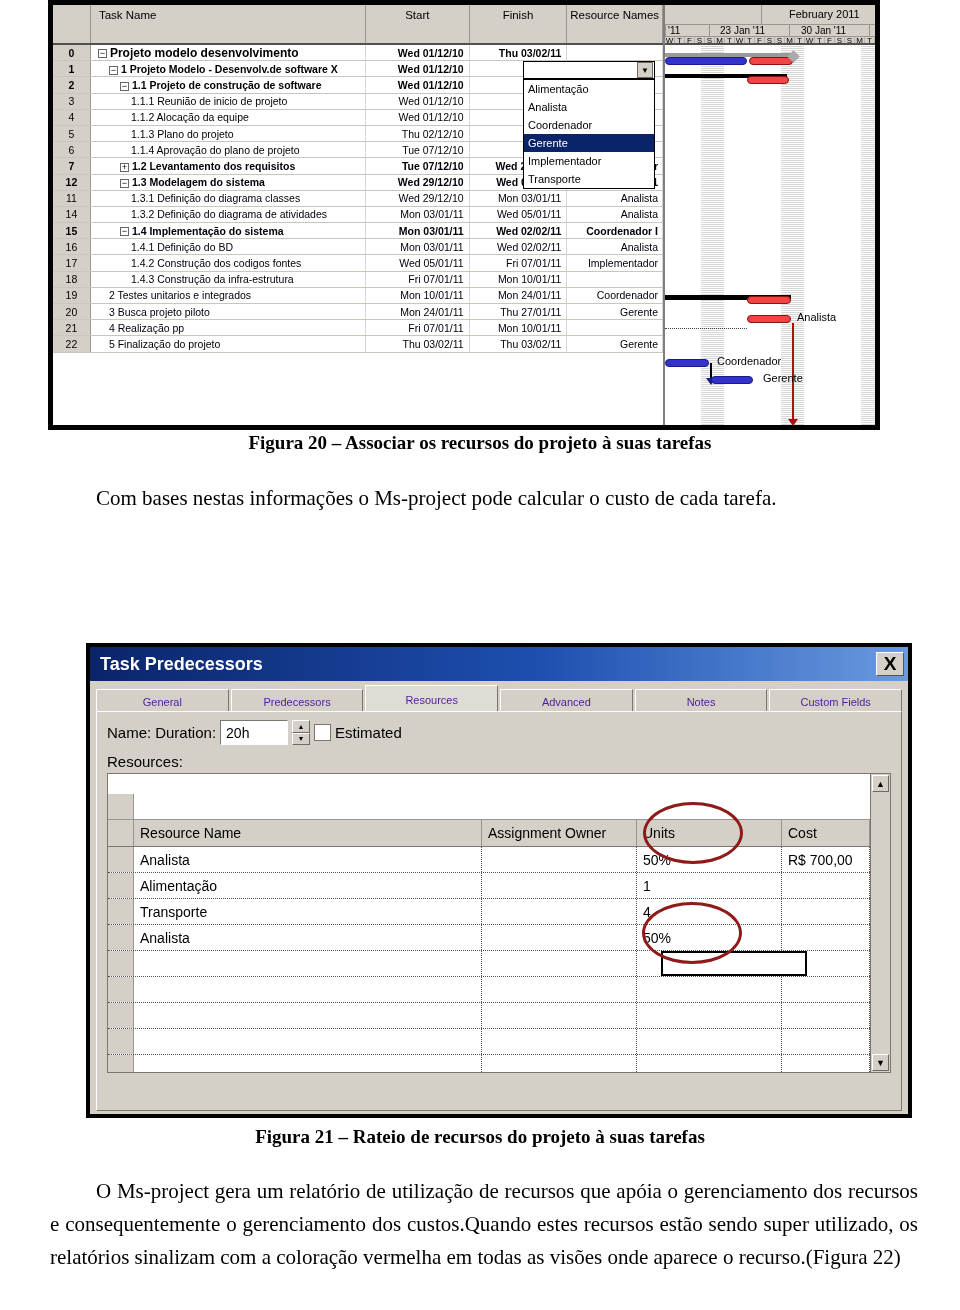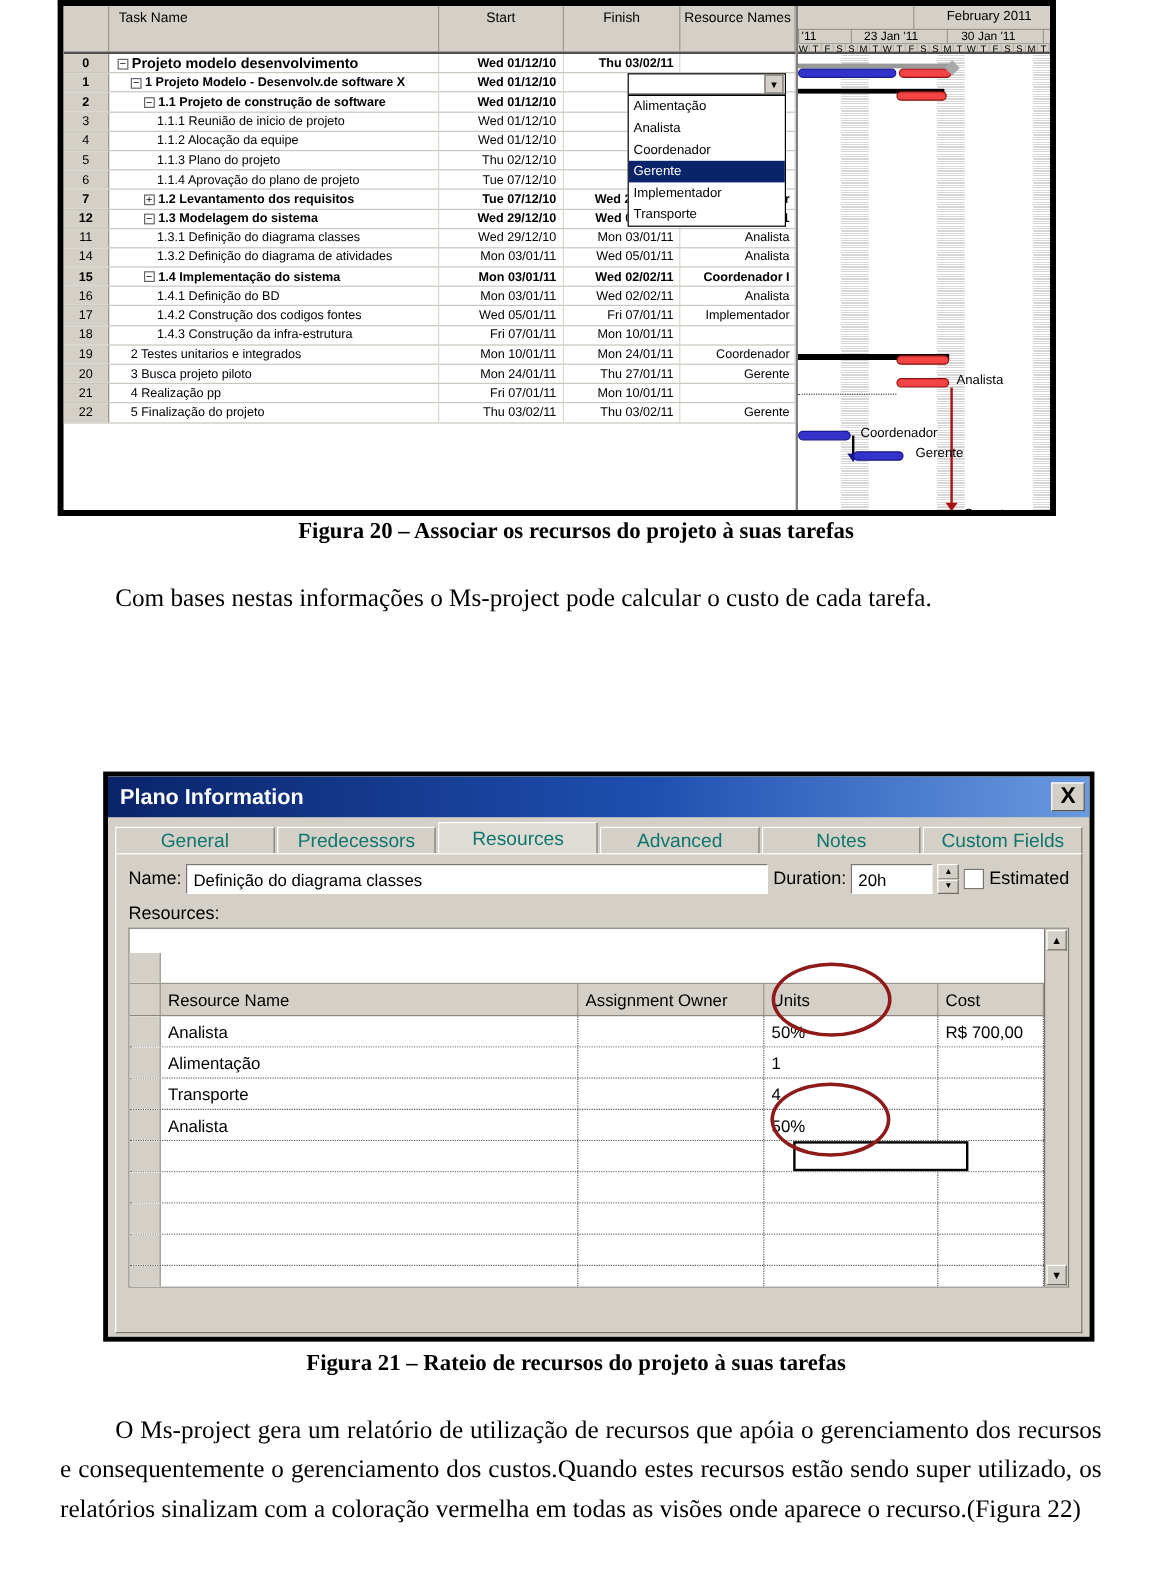--- a/index.html
+++ b/index.html
@@ -124,21 +124,21 @@
     width:28px; height:24px; background:#d4d0c8; color:#000;
     border:1px solid #fff; border-right-color:#555; border-bottom-color:#555;
     display:flex; align-items:center; justify-content:center;
     font-size:19px; font-weight:bold; font-family:"Liberation Sans", sans-serif;
   }
   .tabsrow { display:flex; padding:8px 6px 0 6px; height:30px; gap:2px; }
   .tab {
     flex:1; height:25px; background:#d4d0c8;
     border:1px solid #fff; border-right-color:#7b776f; border-bottom:none;
     display:flex; align-items:center; justify-content:center;
-    font-size:16px; color:#0f766e;
+    font-size:11px; color:#4c1d95;
   }
   .tab.active { background:#dfdcd5; height:29px; margin-top:-4px; font-weight:normal; border-bottom:1px solid #dfdcd5; }
   .dlgbody {
     margin:0 6px 6px 6px; background:#d4d0c8; border:1px solid #fff;
     border-right-color:#7b776f; border-bottom-color:#7b776f;
     height:400px; padding:8px 10px 0 10px; position:relative;
   }
   .namerow { display:flex; align-items:center; gap:4px; }
   .lbl { font-size:15px; white-space:nowrap; }
   .inputbox {
@@ -465,37 +465,36 @@
 
 <div class="caption" style="top:432px;">Figura 20 – Associar os recursos do projeto à suas tarefas</div>
 
 <div class="para" style="left:50px; top:482px; width:868px;">
   <p>Com bases nestas informações o Ms-project pode calcular o custo de cada tarefa.</p>
 </div>
 
 <div id="fig21">
 
   <div class="tbar">
-    <div class="ttl">Plano Information</div>
+    <div class="ttl">Task Predecessors</div>
     <div class="closebtn">X</div>
   </div>
 
   <div class="tabsrow" id="tabsrow">
       <div class="tab">General</div>
       <div class="tab">Predecessors</div>
       <div class="tab active">Resources</div>
       <div class="tab">Advanced</div>
       <div class="tab">Notes</div>
       <div class="tab">Custom Fields</div>
     </div>
 
   <div class="dlgbody">
     <div class="namerow">
       <span class="lbl">Name:</span>
-      <span class="inputbox" id="namefield">Definição do diagrama classes</span>
       <span class="lbl">Duration:</span>
       <span class="inputbox" id="durfield">20h</span>
       <span class="spin">
         <div>▲</div>
         <div>▼</div>
       </span>
       <span class="chk"></span>
       <span class="lbl">Estimated</span>
     </div>
 

